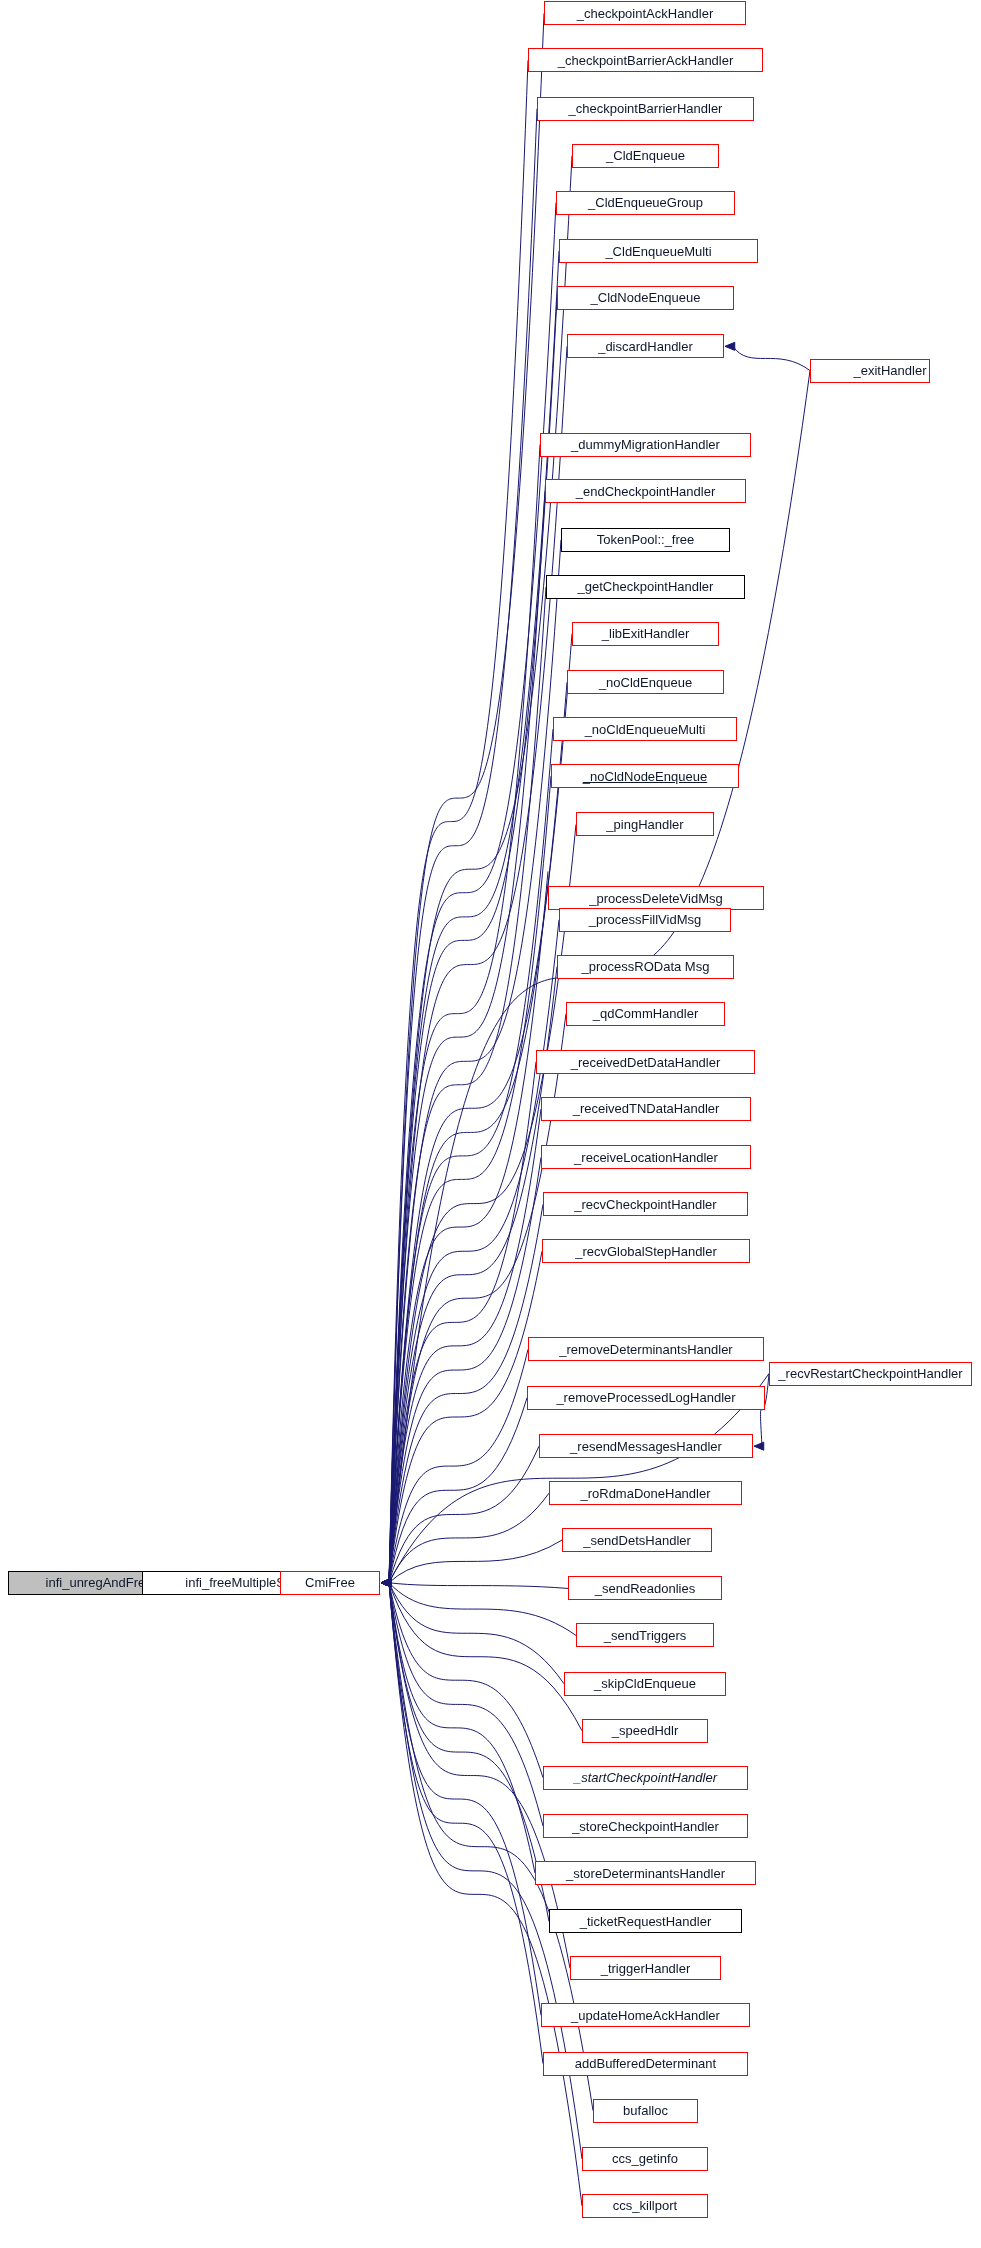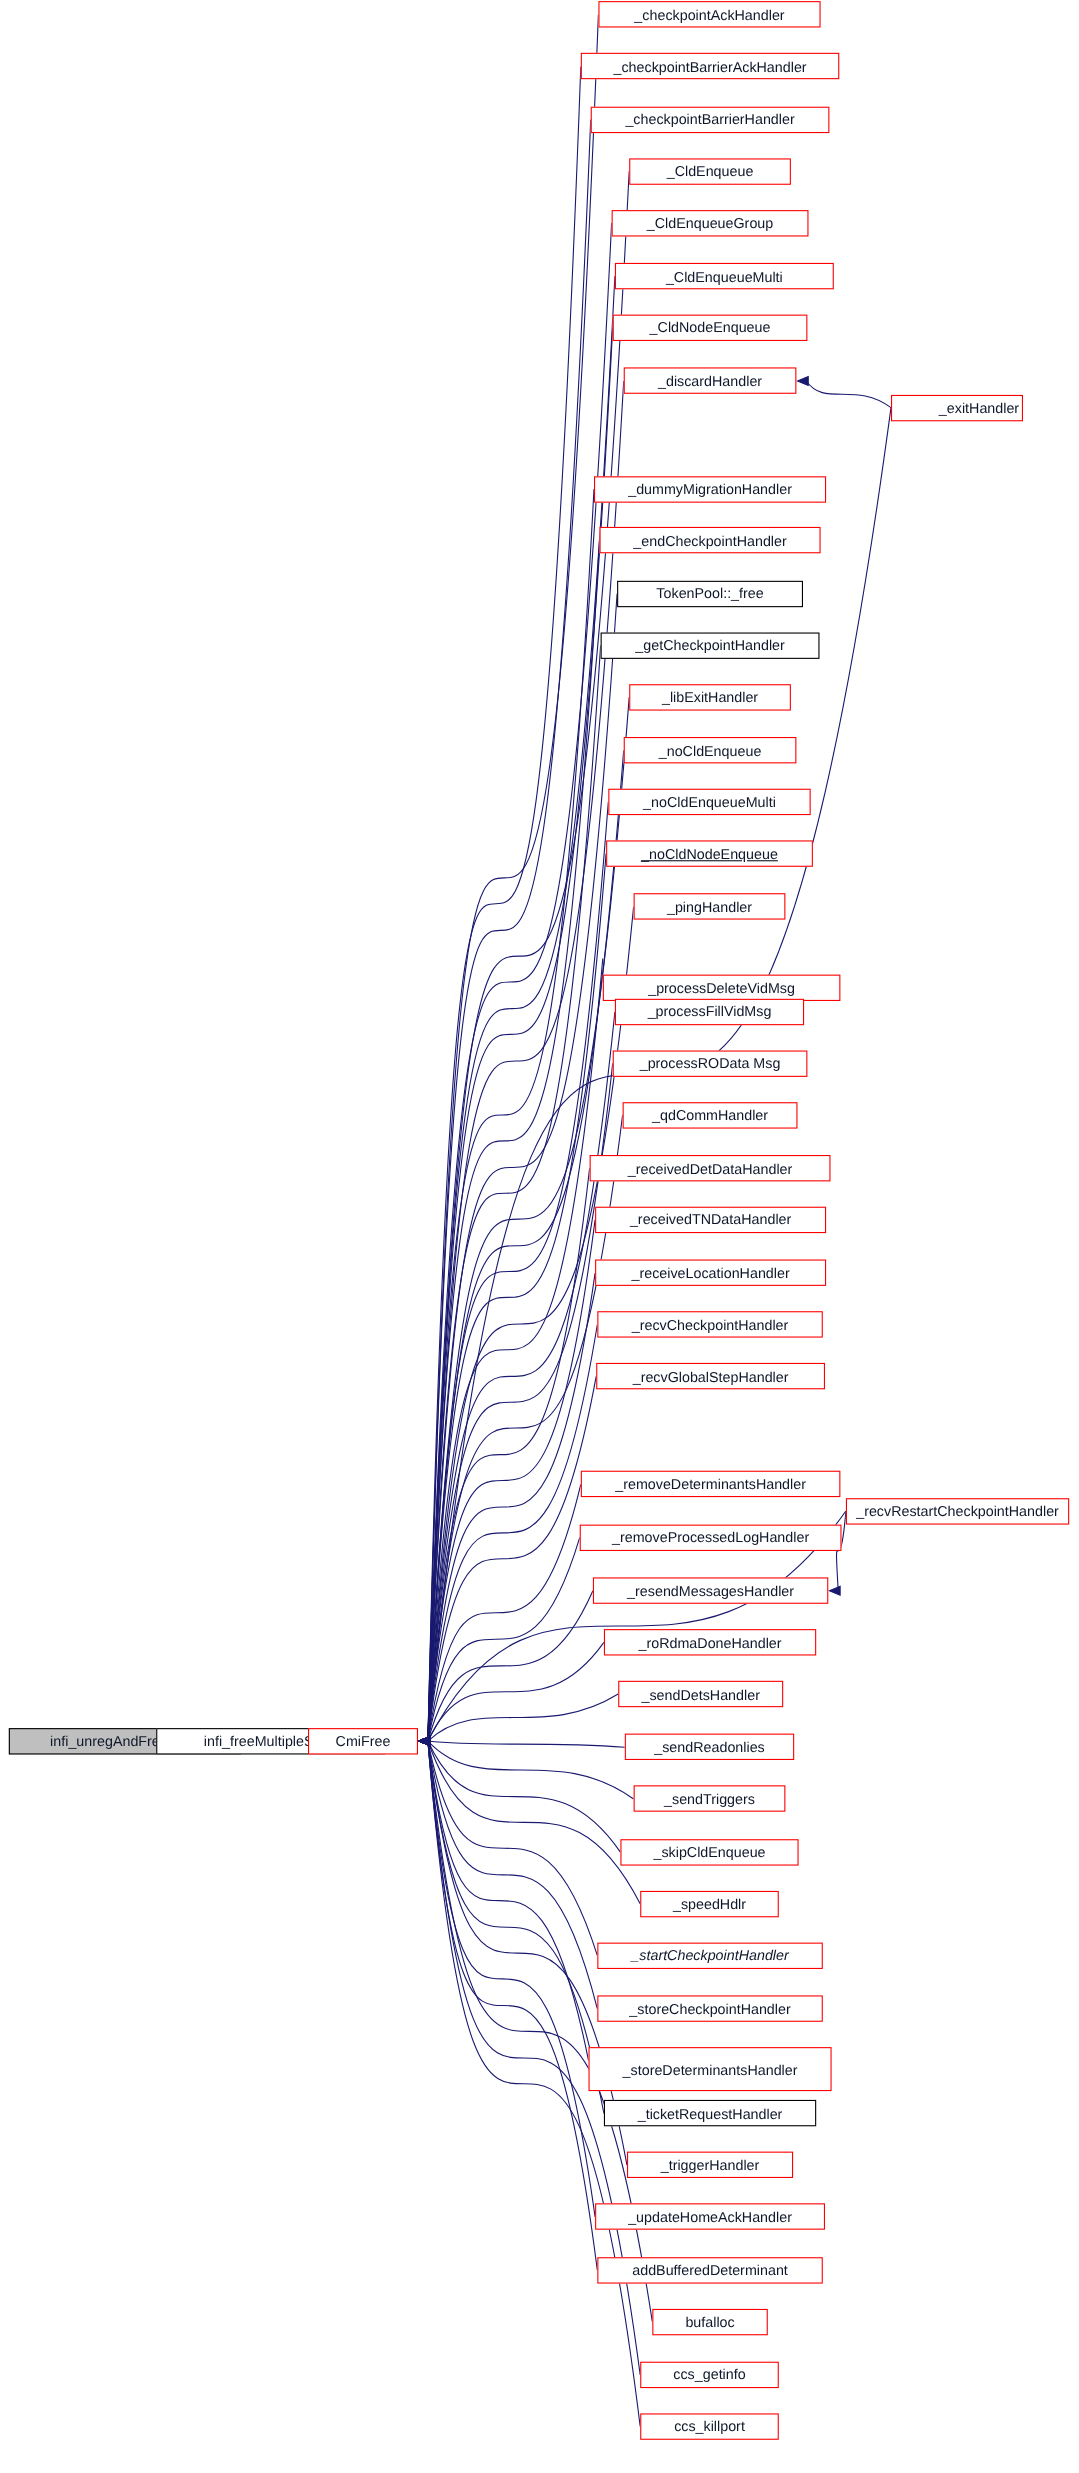--- a/index.html
+++ b/index.html
@@ -280,21 +280,21 @@
       </div>
       <div class="node" style="left: 582px; top: 1718.72px; width: 126px; height: 24px;">
         <span class="node-label">_speedHdlr</span>
       </div>
       <div class="node" style="left: 543px; top: 1765.68px; width: 205px; height: 24px; font-style: italic;">
         <span class="node-label">_startCheckpointHandler</span>
       </div>
       <div class="node" style="left: 543px; top: 1814.05px; width: 205px; height: 24px;">
         <span class="node-label">_storeCheckpointHandler</span>
       </div>
-      <div class="node" style="left: 535px; top: 1861px; width: 221px; height: 40px;">
+      <div class="node" style="left: 535px; top: 1861px; width: 221px; height: 24px;">
         <span class="node-label">_storeDeterminantsHandler</span>
       </div>
       <div class="node black" style="left: 549px; top: 1909.38px; width: 193px; height: 24px;">
         <span class="node-label">_ticketRequestHandler</span>
       </div>
       <div class="node" style="left: 570px; top: 1956.33px; width: 151px; height: 24px;">
         <span class="node-label">_triggerHandler</span>
       </div>
       <div class="node" style="left: 541px; top: 2003.28px; width: 209px; height: 24px;">
         <span class="node-label">_updateHomeAckHandler</span>

